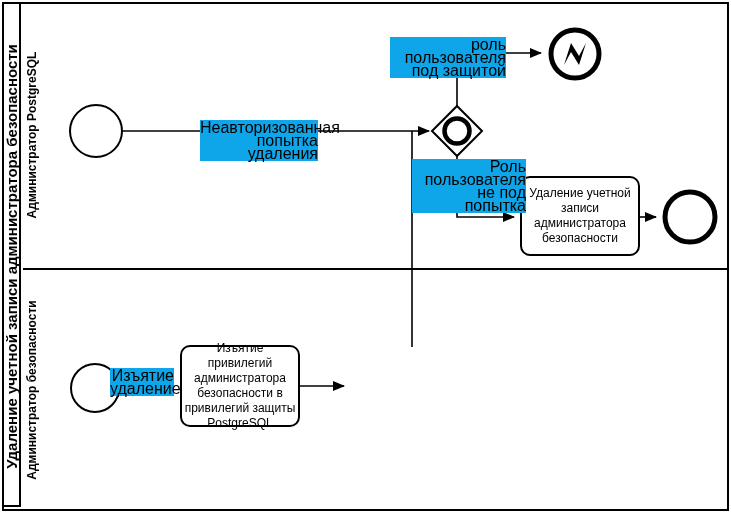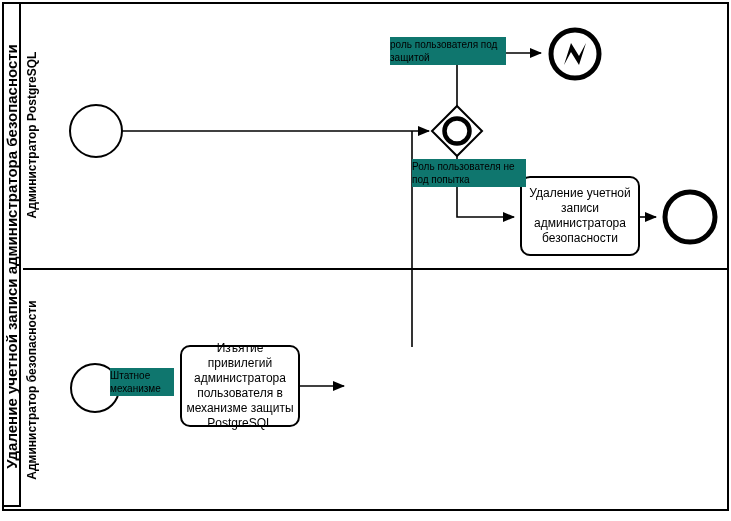--- a/index.html
+++ b/index.html
@@ -20,21 +20,21 @@
   svg.canvas{left:0;top:0;z-index:1;}
   .task{
     z-index:2;box-sizing:border-box;background:#fff;border:2px solid #000;border-radius:10px;
     display:flex;align-items:center;justify-content:center;text-align:center;
     font-size:12px;line-height:15px;padding:1px 2px;
   }
   .task-a{left:520px;top:176px;width:120px;height:80px;}
   .task-b1{left:180px;top:345px;width:120px;height:82px;}
   .task-b2{left:350px;top:347px;width:120px;height:76px;}
   .edge-label{
-    z-index:3;background:#0f766e;text-align:left;font-size:10px;line-height:13px;padding:1px 0;
+    z-index:3;background:#0ea5e9;text-align:right;font-size:16px;line-height:13px;padding:1px 0;
   }
   .lbl-unauth{left:200px;top:120px;width:118px;}
   .lbl-protected{left:390px;top:37px;width:116px;}
   .lbl-notprotected{left:412px;top:159px;width:114px;}
   .lbl-normal{left:110px;top:368px;width:64px;}
 </style>
 </head>
 <body>
 
 <div class="stage">
@@ -67,20 +67,21 @@
     <circle cx="575" cy="54" r="24" fill="#fff" stroke="#000" stroke-width="5"></circle>
     <path d="M564,65 L571,43 L579,56 L586,43 L579,65 L571,52 Z" fill="#000" stroke="none"></path>
     <circle cx="690" cy="217" r="25" fill="#fff" stroke="#000" stroke-width="5"></circle>
     <circle cx="95" cy="388" r="24" fill="#fff" stroke="#000" stroke-width="2"></circle>
   </svg>
 
   <div class="abs task task-a">
     <span>Удаление учетной записи администратора безопасности</span>
   </div>
   <div class="abs task task-b1">
-    <span>Изъятие привилегий администратора пользователя в механизме защиты PostgreSQL</span>
+    <span>Изъятие привилегий администратора безопасности в привилегий защиты PostgreSQL</span>
   </div>
 
+  <div class="abs edge-label lbl-unauth">Неавторизованная попытка удаления</div>
   <div class="abs edge-label lbl-protected">роль пользователя под защитой</div>
   <div class="abs edge-label lbl-notprotected">Роль пользователя не под попытка</div>
-  <div class="abs edge-label lbl-normal">Штатное механизме</div>
+  <div class="abs edge-label lbl-normal">Изъятие удаление</div>
 
 </div>
 
 </body></html>

